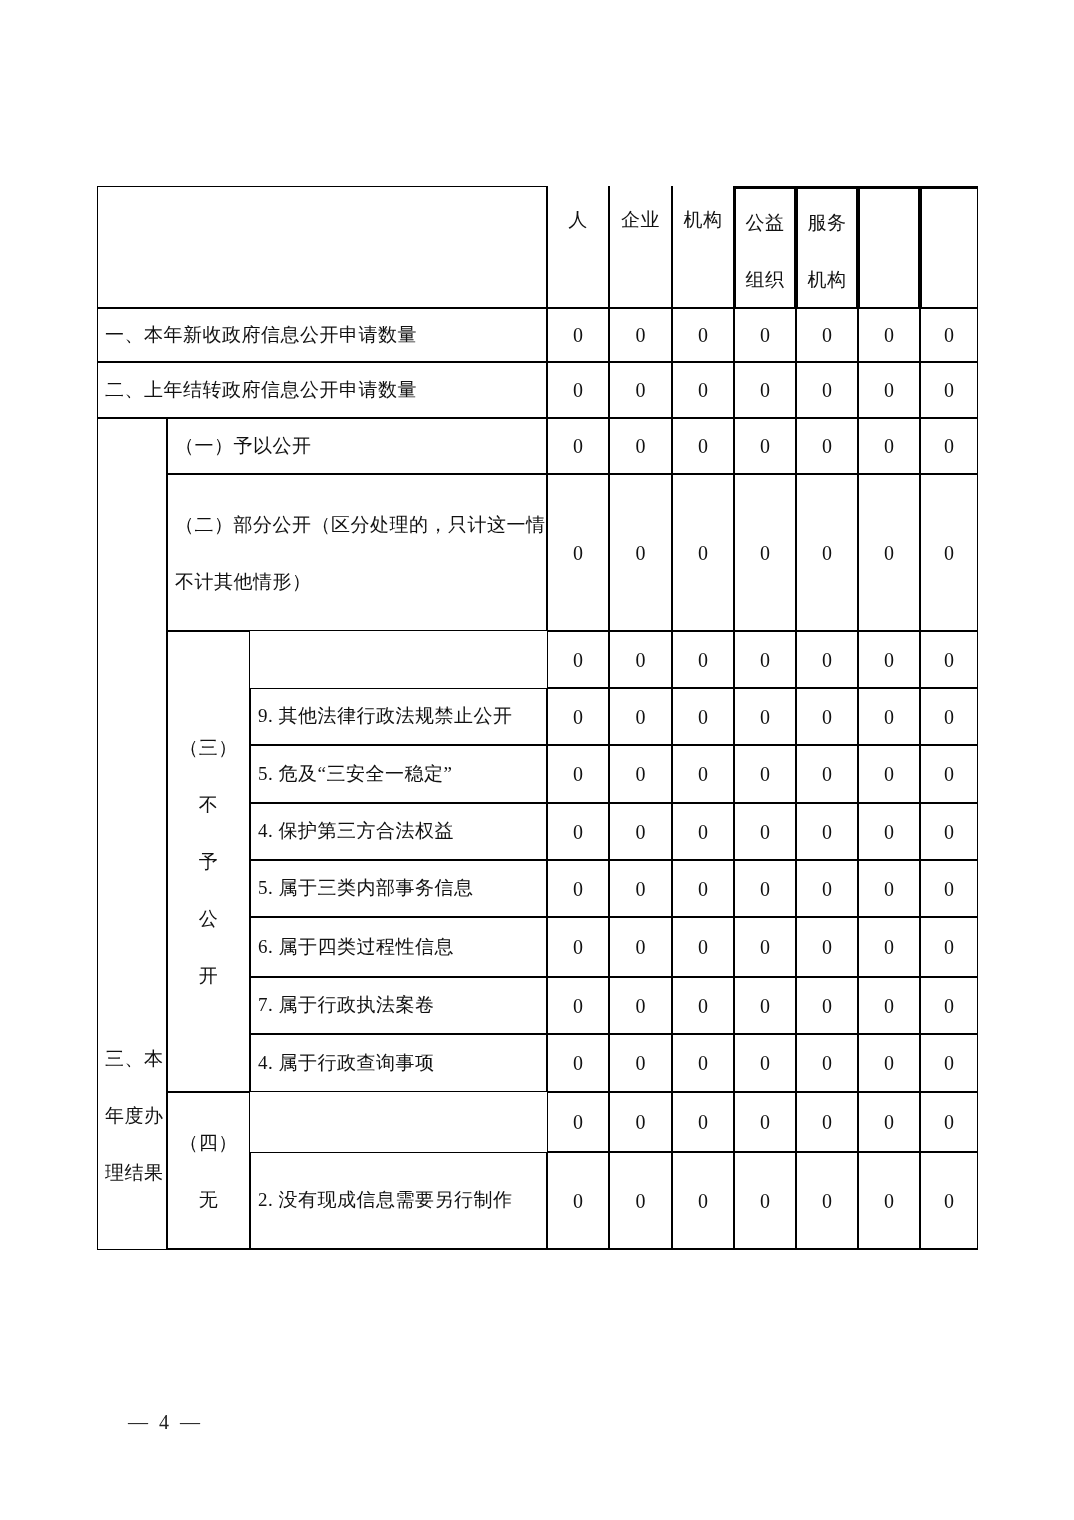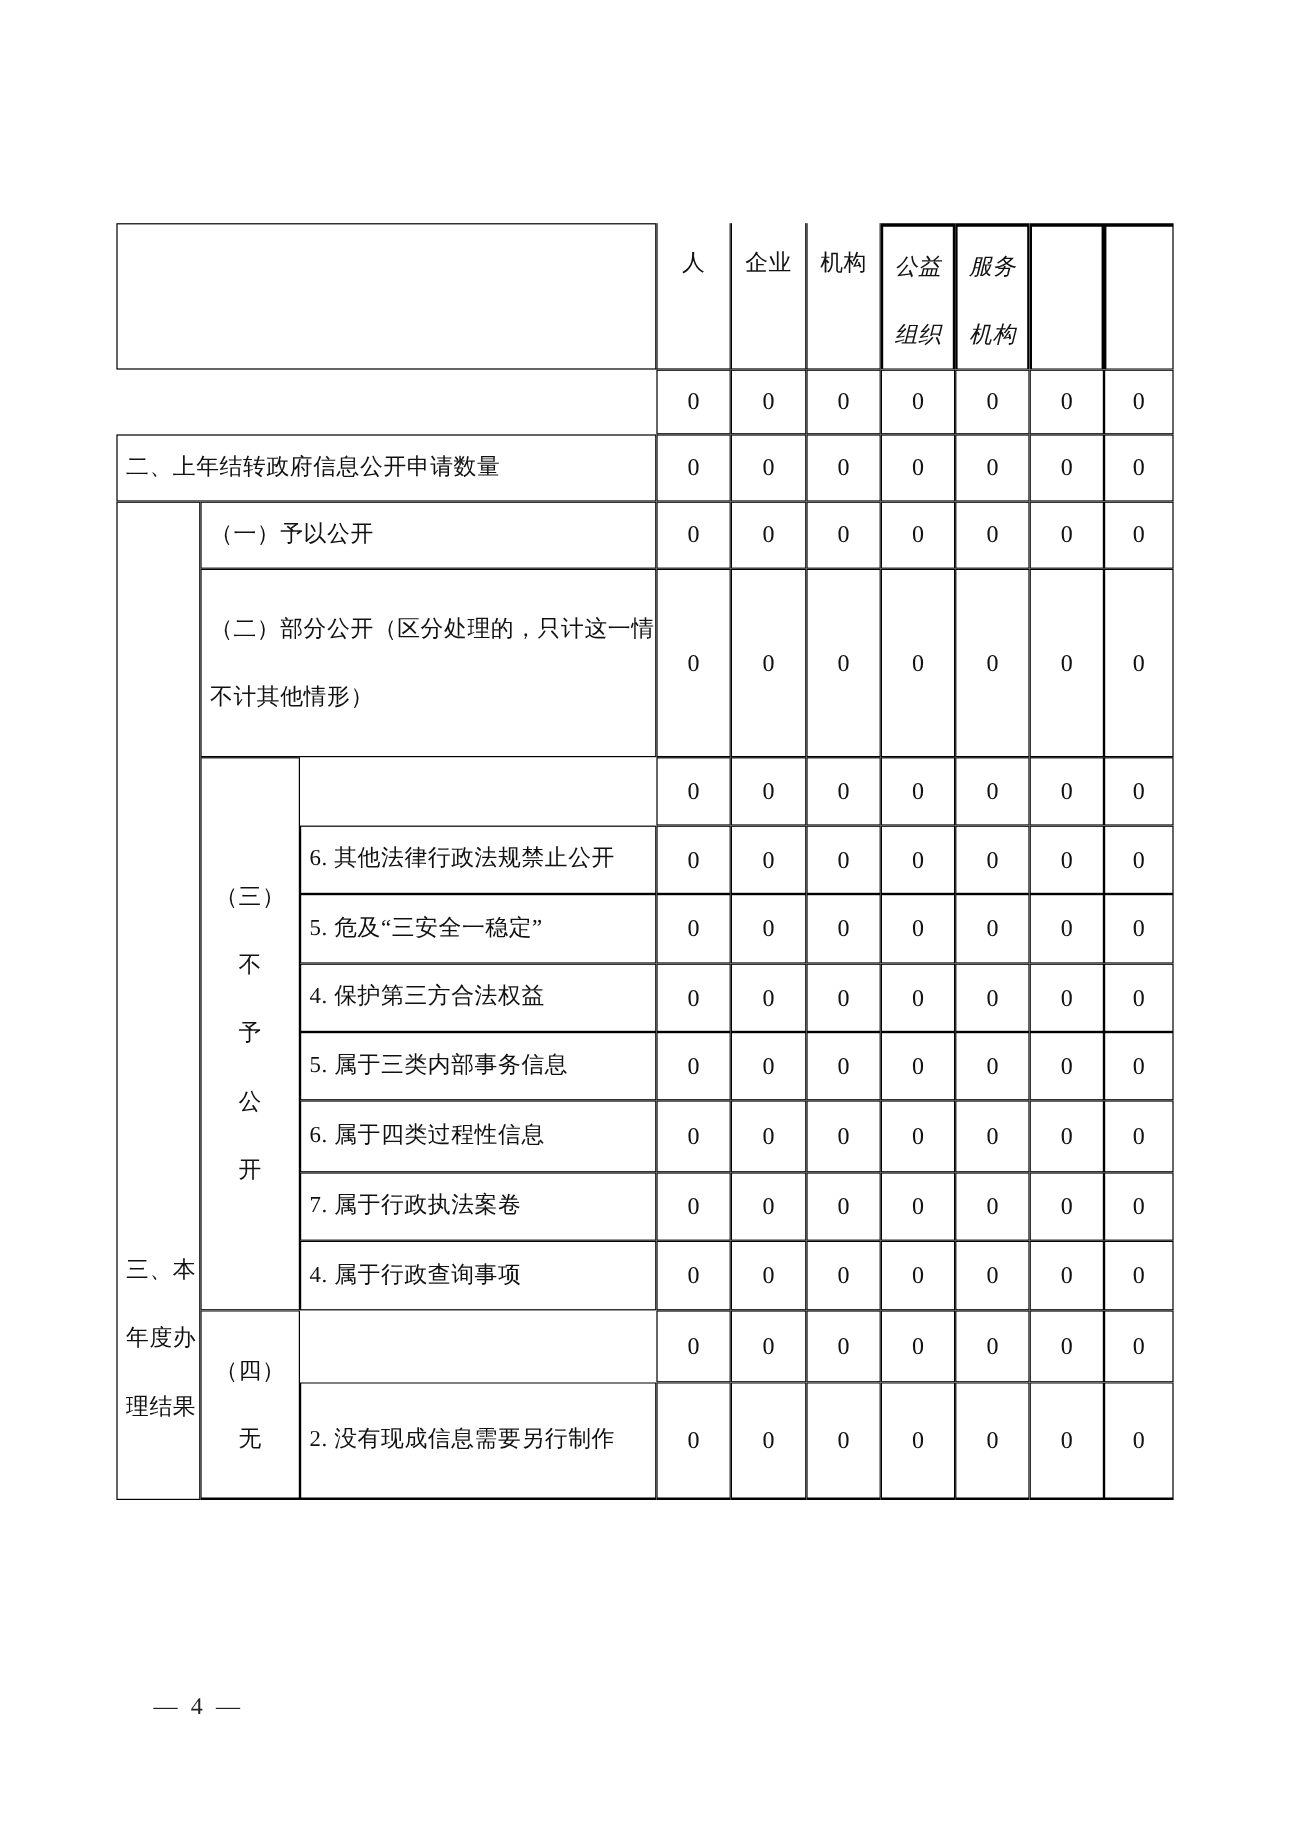--- a/index.html
+++ b/index.html
@@ -24,21 +24,21 @@
   .v{justify-content:center;font-size:20px;letter-spacing:0;}
   
   .lbl{padding-left:7px;}
   
   .two{flex-direction:column;justify-content:center;align-items:flex-start;padding-left:7px;}
   .two div{line-height:57px;height:57px;white-space:nowrap;}
   
   .hc{flex-direction:column;justify-content:flex-start;align-items:center;padding-top:5px;text-align:center;}
   .hc div{line-height:57px;height:57px;}
   .nt{border-top:none;}
-  .tk{border-width:3px 2px 1px 2px;font-style:italic;}
+  .tk{border-width:3px 2px 1px 2px;}
   .tkr{border-right-width:1px;}
   
   .sec{flex-direction:column;justify-content:center;align-items:center;text-align:center;}
   .sec div{line-height:57px;height:57px;}
   .seca{justify-content:flex-end;align-items:flex-start;padding-left:7px;padding-bottom:48px;text-align:left;}
   .bot{border-bottom-width:2px;}
   .pageno{
     position:absolute;left:128px;top:1411px;
     font-size:20px;letter-spacing:3px;color:#222;white-space:pre;
   }
@@ -72,20 +72,21 @@
       </div>
     <div class="c hc tk" style="grid-area:1/9">
         <div></div>
         <div></div>
       </div>
     <div class="c hc tk tkr" style="grid-area:1/10">
         <div></div>
         <div></div>
       </div>
 
+    <div class="c lbl" style="grid-area:2/1/3/4">一、本年新收政府信息公开申请数量</div>
     <div class="c v" style="grid-area:2/4">0</div>
     <div class="c v" style="grid-area:2/5">0</div>
     <div class="c v" style="grid-area:2/6">0</div>
     <div class="c v" style="grid-area:2/7">0</div>
     <div class="c v" style="grid-area:2/8">0</div>
     <div class="c v" style="grid-area:2/9">0</div>
     <div class="c v" style="grid-area:2/10">0</div>
 
     <div class="c lbl" style="grid-area:3/1/4/4">二、上年结转政府信息公开申请数量</div>
     <div class="c v" style="grid-area:3/4">0</div>
@@ -132,21 +133,21 @@
     </div>
 
     <div class="c v" style="grid-area:6/4">0</div>
     <div class="c v" style="grid-area:6/5">0</div>
     <div class="c v" style="grid-area:6/6">0</div>
     <div class="c v" style="grid-area:6/7">0</div>
     <div class="c v" style="grid-area:6/8">0</div>
     <div class="c v" style="grid-area:6/9">0</div>
     <div class="c v" style="grid-area:6/10">0</div>
 
-    <div class="c lbl" style="grid-area:7/3">6. 其他法律行政法规禁止公开</div>
+    <div class="c lbl" style="grid-area:7/3">9. 其他法律行政法规禁止公开</div>
     <div class="c v" style="grid-area:7/4">0</div>
     <div class="c v" style="grid-area:7/5">0</div>
     <div class="c v" style="grid-area:7/6">0</div>
     <div class="c v" style="grid-area:7/7">0</div>
     <div class="c v" style="grid-area:7/8">0</div>
     <div class="c v" style="grid-area:7/9">0</div>
     <div class="c v" style="grid-area:7/10">0</div>
 
     <div class="c lbl" style="grid-area:8/3">5. 危及“三安全一稳定”</div>
     <div class="c v" style="grid-area:8/4">0</div>

